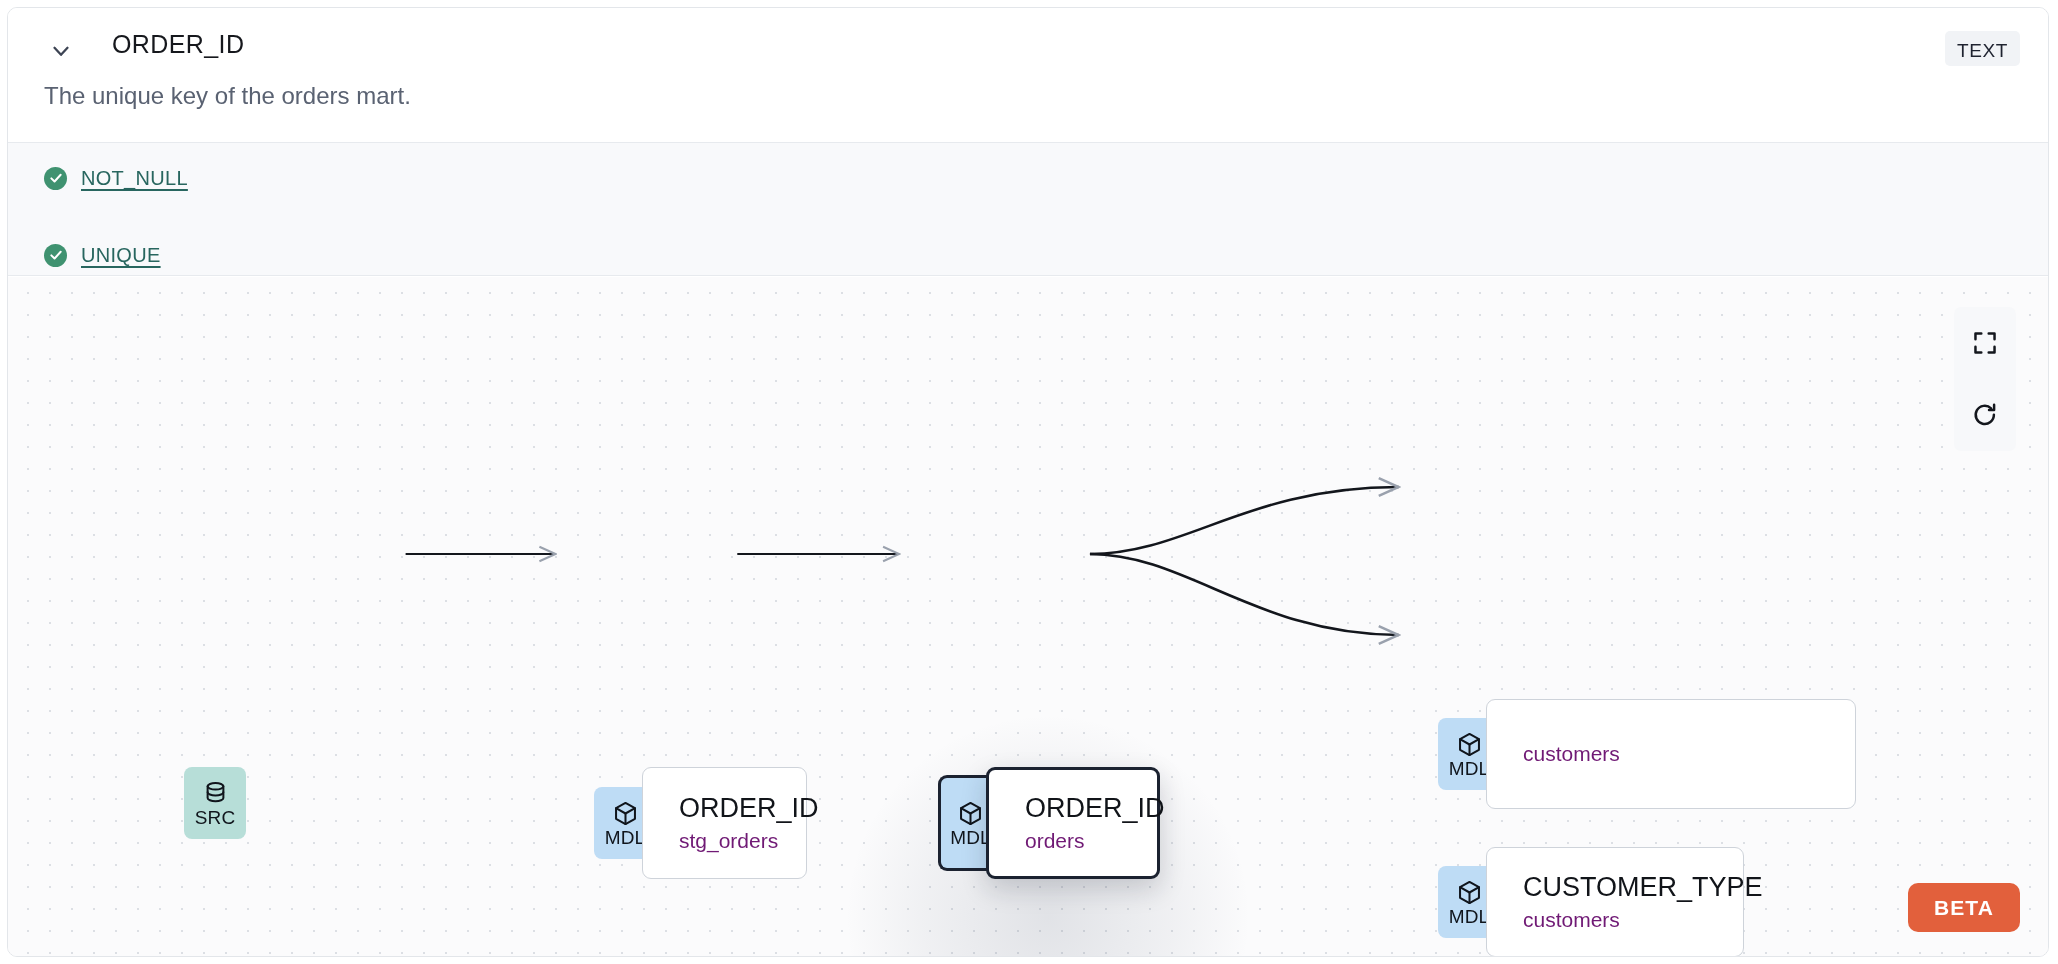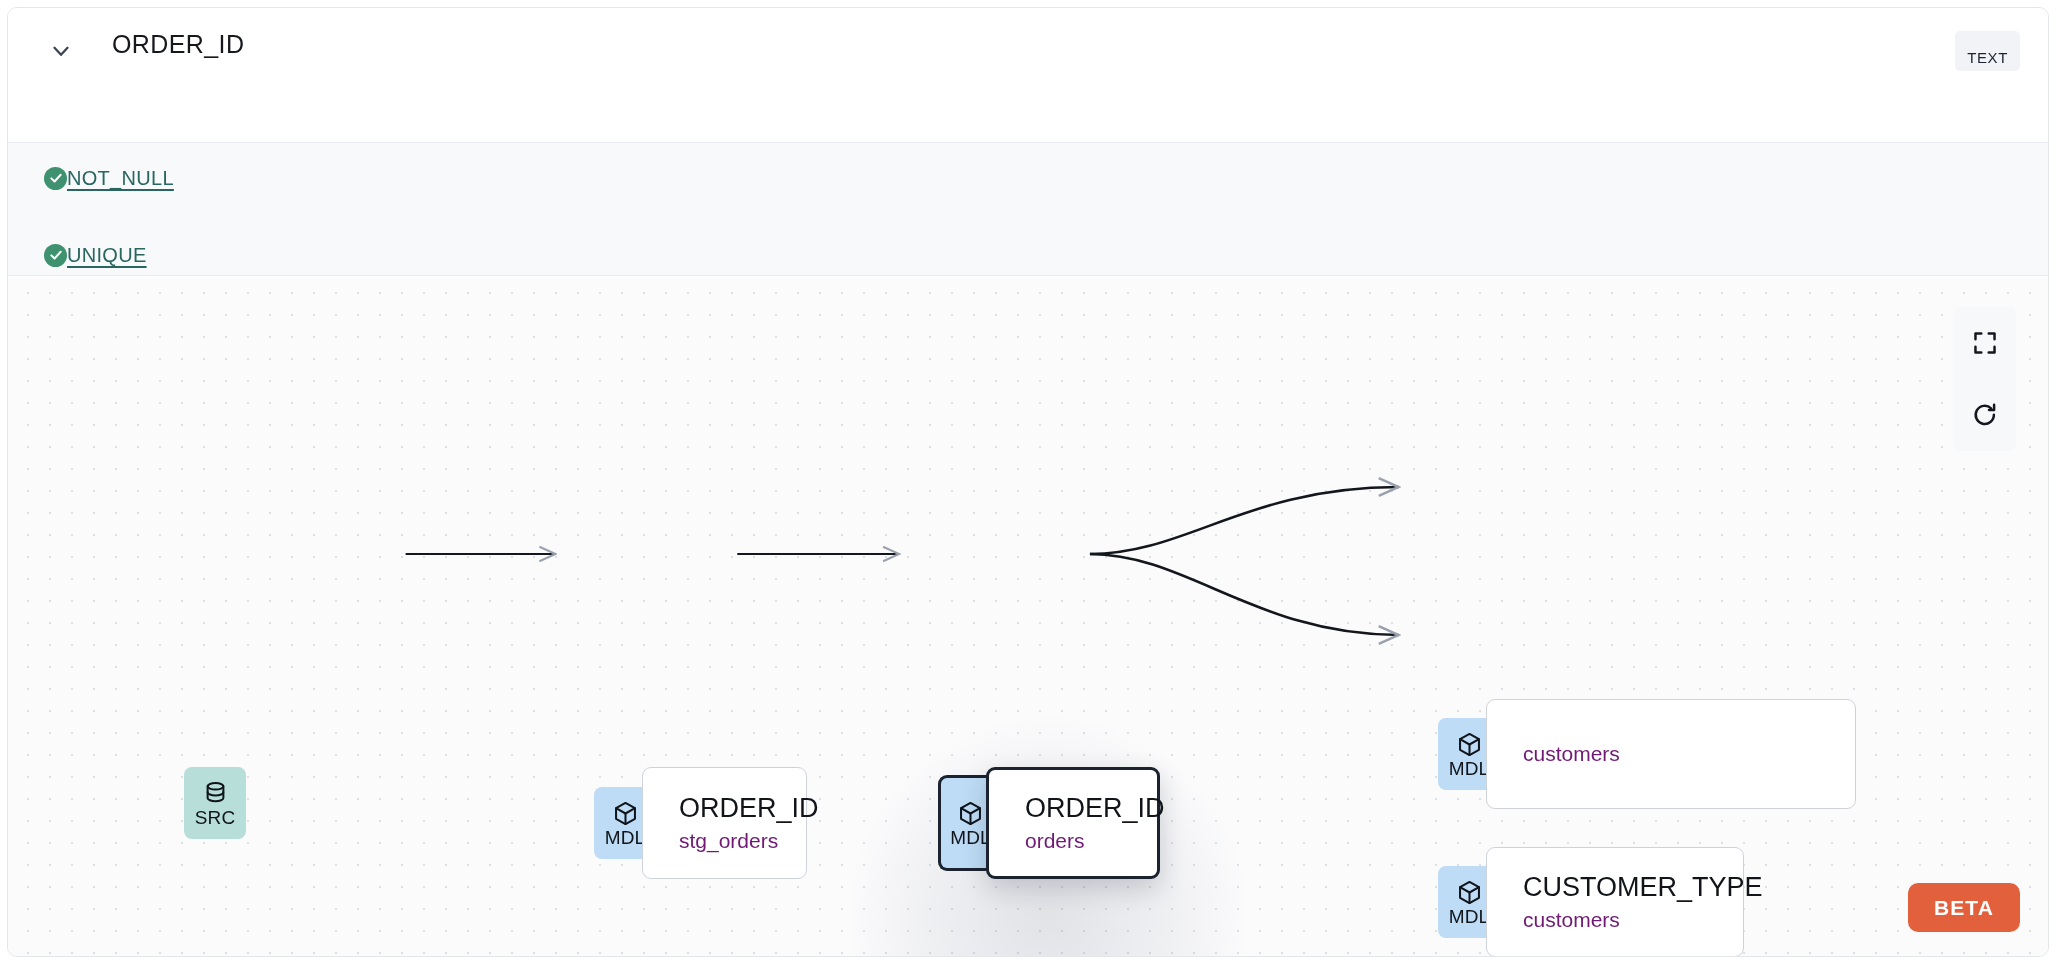--- a/index.html
+++ b/index.html
@@ -61,23 +61,23 @@
     color: #16181d;
     font-weight: 400;
     white-space: nowrap;
   }
   #type-badge {
     position: absolute;
     right: 28px;
     top: 23px;
     background: #f1f3f6;
     color: #1f2330;
-    font-size: 15px;
+    font-size: 19px;
     letter-spacing: 0.6px;
-    padding: 19px 12px 6px 12px;
+    padding: 10px 12px 6px 12px;
     border-radius: 5px;
     line-height: 1;
   }
   #description {
     position: absolute;
     left: 36px;
     top: 74px;
     font-size: 24px;
     color: #5a6272;
     white-space: nowrap;
@@ -93,20 +93,21 @@
     box-sizing: border-box;
     background: #f8f9fb;
     border-top: 1px solid #e7eaee;
     border-bottom: 1px solid #e7eaee;
   }
   .test-row {
     position: absolute;
     left: 36px;
     display: flex;
     align-items: center;
+    gap: 14px;
     height: 30px;
   }
   .test-row.r0 { top: 20px; }
   .test-row.r1 { top: 78px; margin-top: 19px; }
   .check-icon {
     width: 23px;
     height: 23px;
     border-radius: 50%;
     background: #3f9270;
     display: flex;
@@ -299,20 +300,21 @@
         <svg width="26" height="26" viewBox="0 0 24 24" fill="none" stroke="#3d4454" stroke-width="2.1" stroke-linecap="round" stroke-linejoin="round">
           <polyline points="6 9 12 15.5 18 9"></polyline>
         </svg>
       </div>
 
       <div id="page-title">ORDER_ID</div>
     </div>
 
     <div id="type-badge">TEXT</div>
 
+    <div id="description">The unique key of the orders mart.</div>
   </div>
 
   <div id="tests">
 
     <div class="test-row r0">
       <span class="check-icon">
         <svg width="14" height="14" viewBox="0 0 24 24" fill="none" stroke="#ffffff" stroke-width="3.4" stroke-linecap="round" stroke-linejoin="round">
           <polyline points="4 12.6 9.5 18 20 6.5"></polyline>
         </svg>
       </span>

